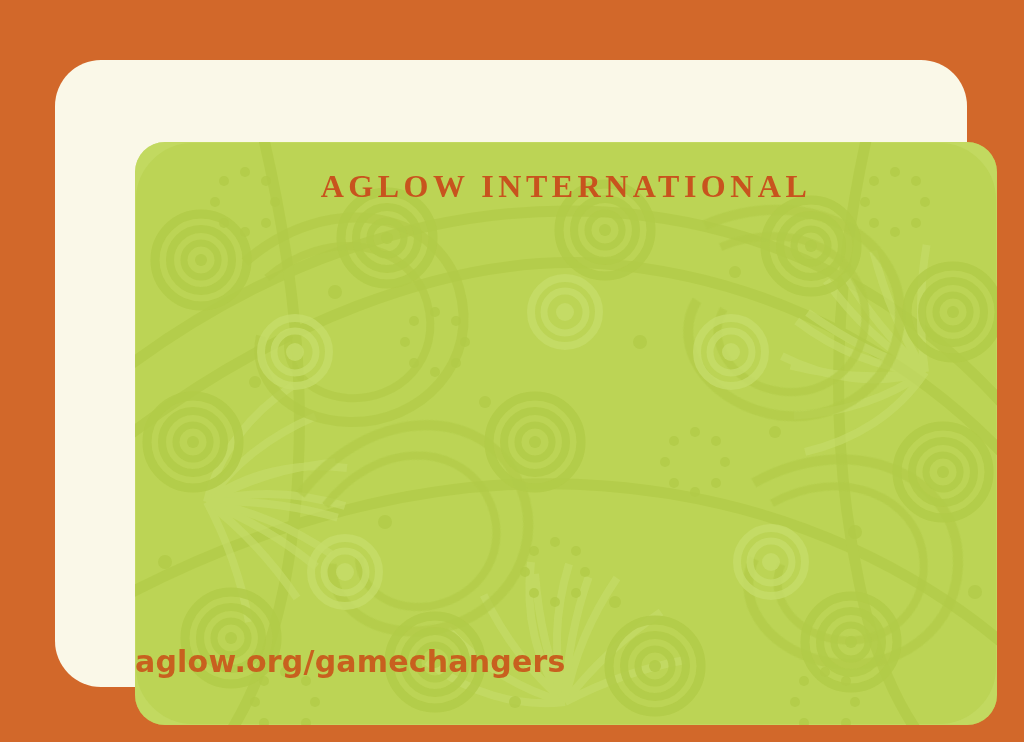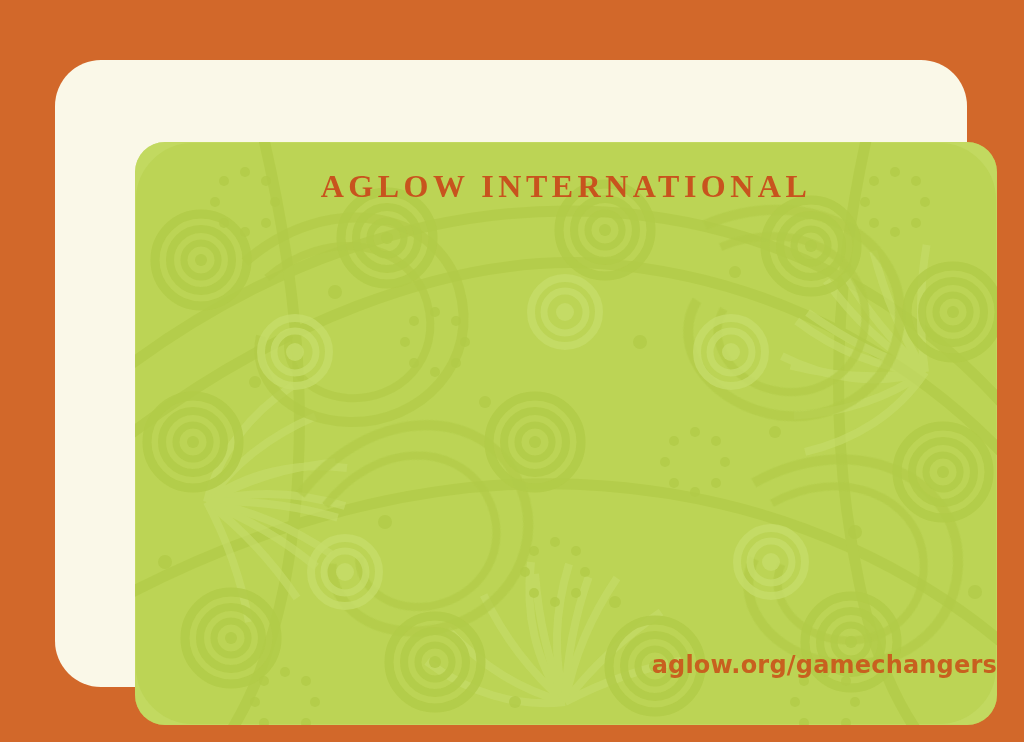--- a/index.html
+++ b/index.html
@@ -122,24 +122,24 @@
     font-size: 50px;
     color: #474A50;
     letter-spacing: -0.4px;
   }
 
   #site-url {
     position: absolute;
     bottom: 46px;
     left: 0;
     right: 0;
-    text-align: right;
+    text-align: left;
     font-family: "DejaVu Sans", "Liberation Sans", sans-serif;
     font-weight: bold;
-    font-size: 24px;
+    font-size: 30px;
     letter-spacing: 0.2px;
     color: #C8601F;
   }
 </style>
 </head>
 <body>
 
 <div id="poster">
 
   <div id="frame">

